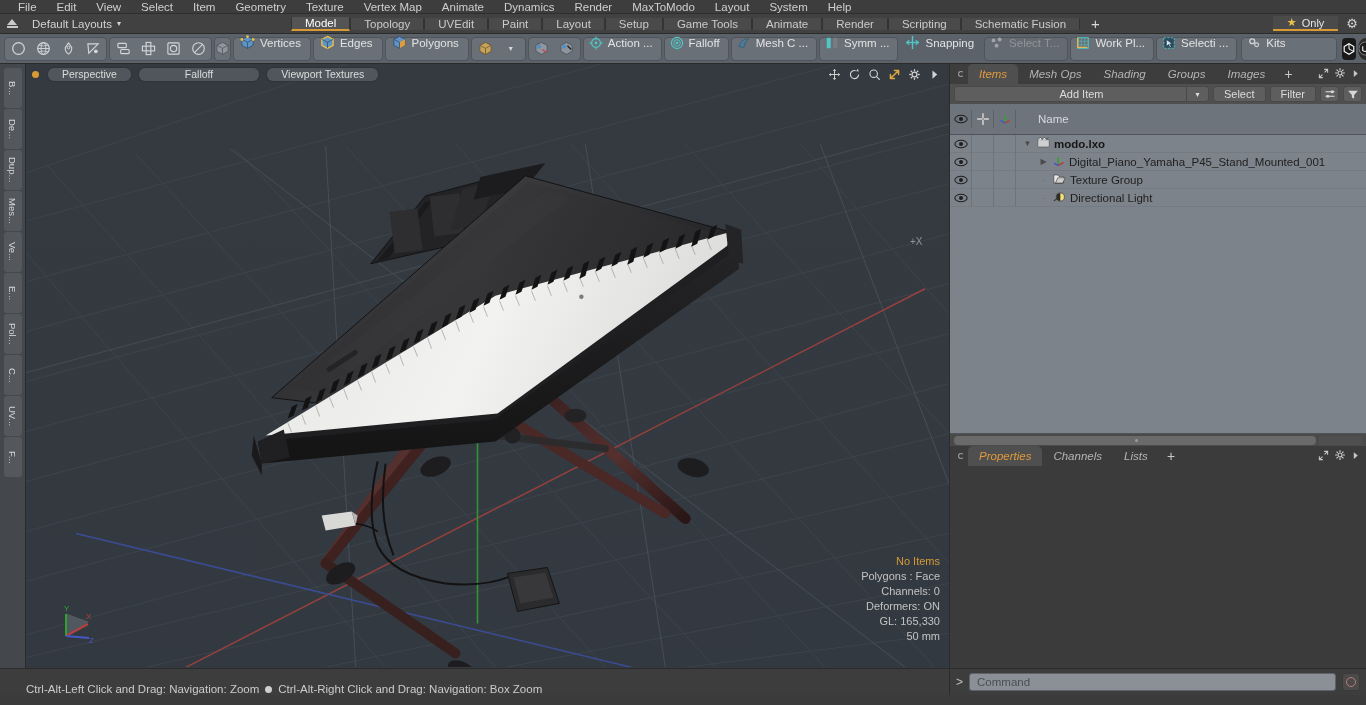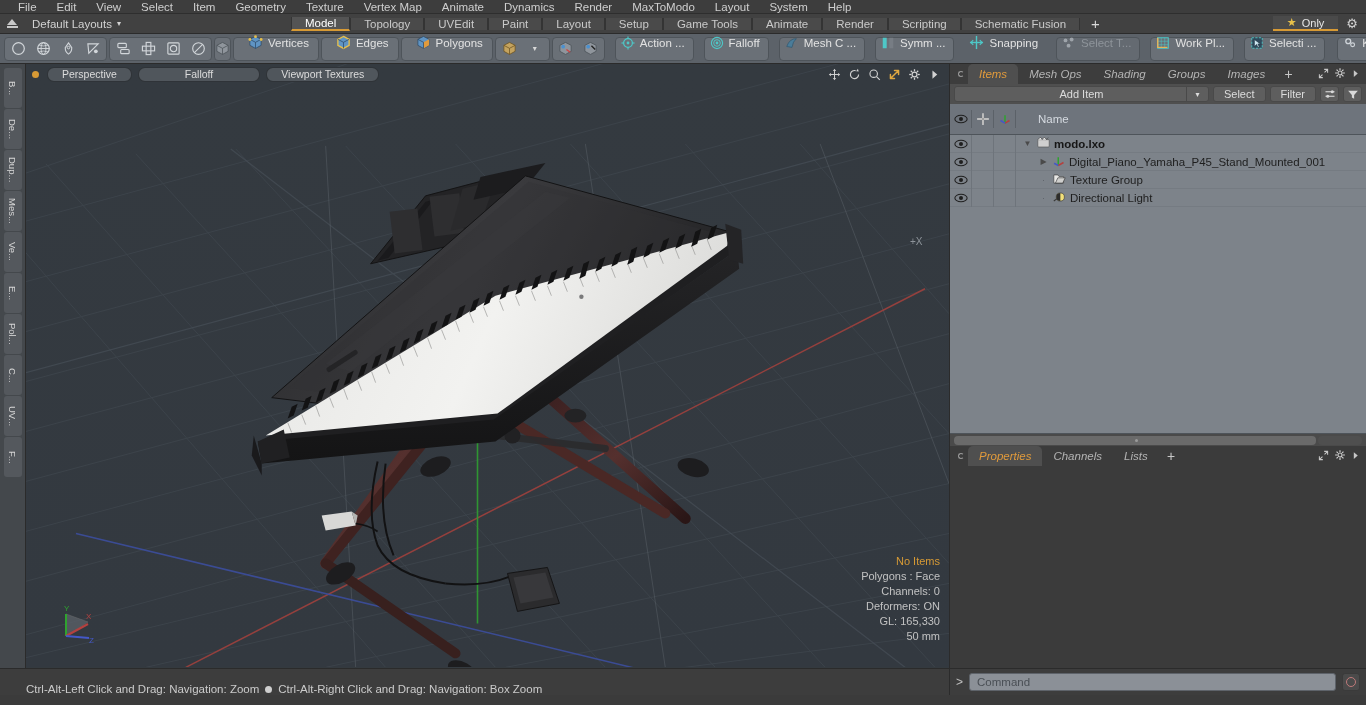--- a/index.html
+++ b/index.html
@@ -26,21 +26,21 @@
   .ltab.active{background:#545454;color:#fff;border-bottom:2px solid #d79a35;}
   .ltab.plus{background:#414141;border:none;font-size:15px;color:#d8d8d8;padding:0 11px;}
   .only-btn{display:flex;align-items:center;gap:5px;padding:0 14px;background:#4a4a4a;border-bottom:2px solid #d79a35;color:#e6e6e6;}
   .star{color:#e8c04a;font-size:11px;}
   .gear-sm{padding:0 8px;display:flex;align-items:center;color:#d0d0d0;font-size:13px;}
   
   #toolbar{height:30px;background:#5c6269;display:flex;align-items:center;padding:0 4px;gap:2px;border-bottom:1px solid #2b2b2b;}
   .tgroup{display:flex;align-items:center;background:#6a7077;border:1px solid #4e545a;border-radius:4px;padding:1px;gap:1px;height:24px;}
   .ticon{width:24px;height:22px;display:flex;align-items:center;justify-content:center;border-radius:3px;cursor:default;}
   .tbtn{display:flex;align-items:center;gap:5px;height:24px;padding:0 8px 12px 5px;background:#6a7077;border:1px solid #4e545a;
-        border-radius:4px;color:#e2e2e2;font-size:11.5px;white-space:nowrap;cursor:default;margin-left:8px;}
+        border-radius:4px;color:#e2e2e2;font-size:11.5px;white-space:nowrap;cursor:default;}
   .tbtn.dim{color:#8e949a;background:#646a71;}
   .cube-ico{width:15px;height:15px;}
   
   #main{display:flex;height:604px;}
   
   #vtabs{width:26px;background:#44484c;display:flex;flex-direction:column;align-items:center;padding-top:4px;
          border-right:1px solid #2b2b2b;}
   .vtab{width:18px;flex:1;max-height:40px;margin-bottom:1px;background:#54585d;border-radius:3px;
         display:flex;align-items:center;justify-content:center;color:#d6d6d6;font-size:9.5px;
         writing-mode:vertical-rl;text-orientation:mixed;cursor:default;overflow:hidden;}

